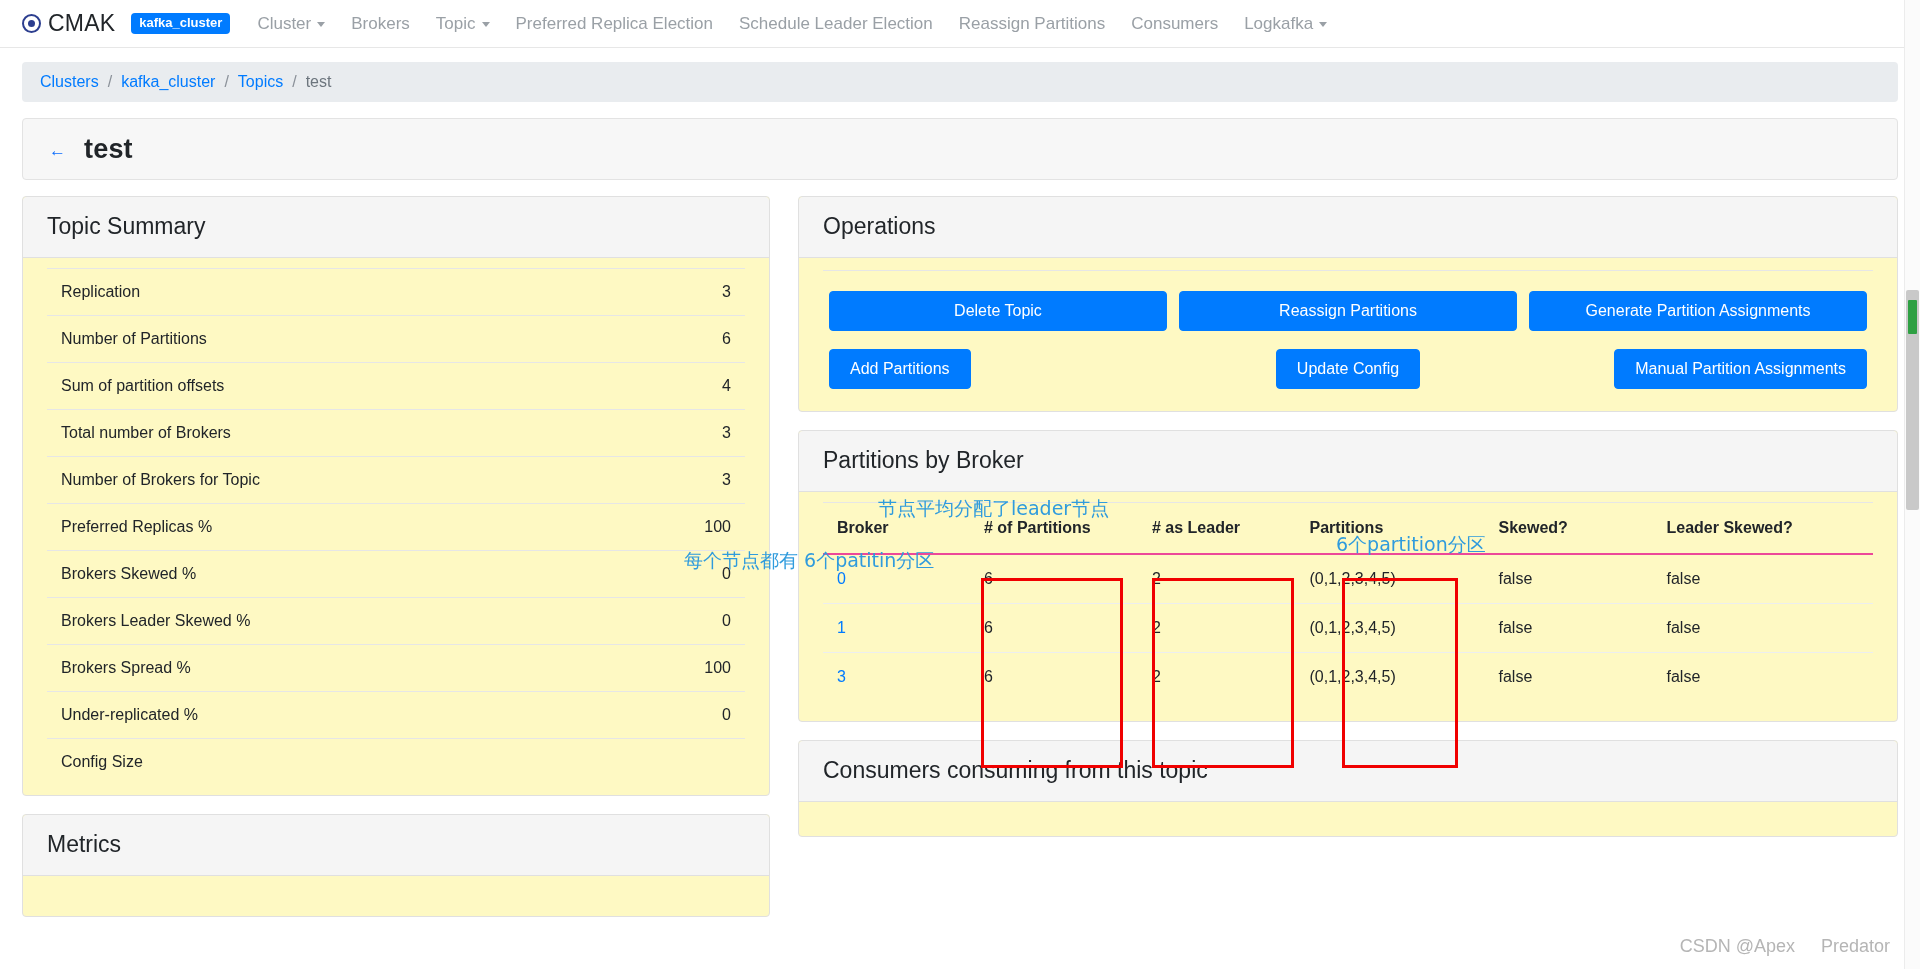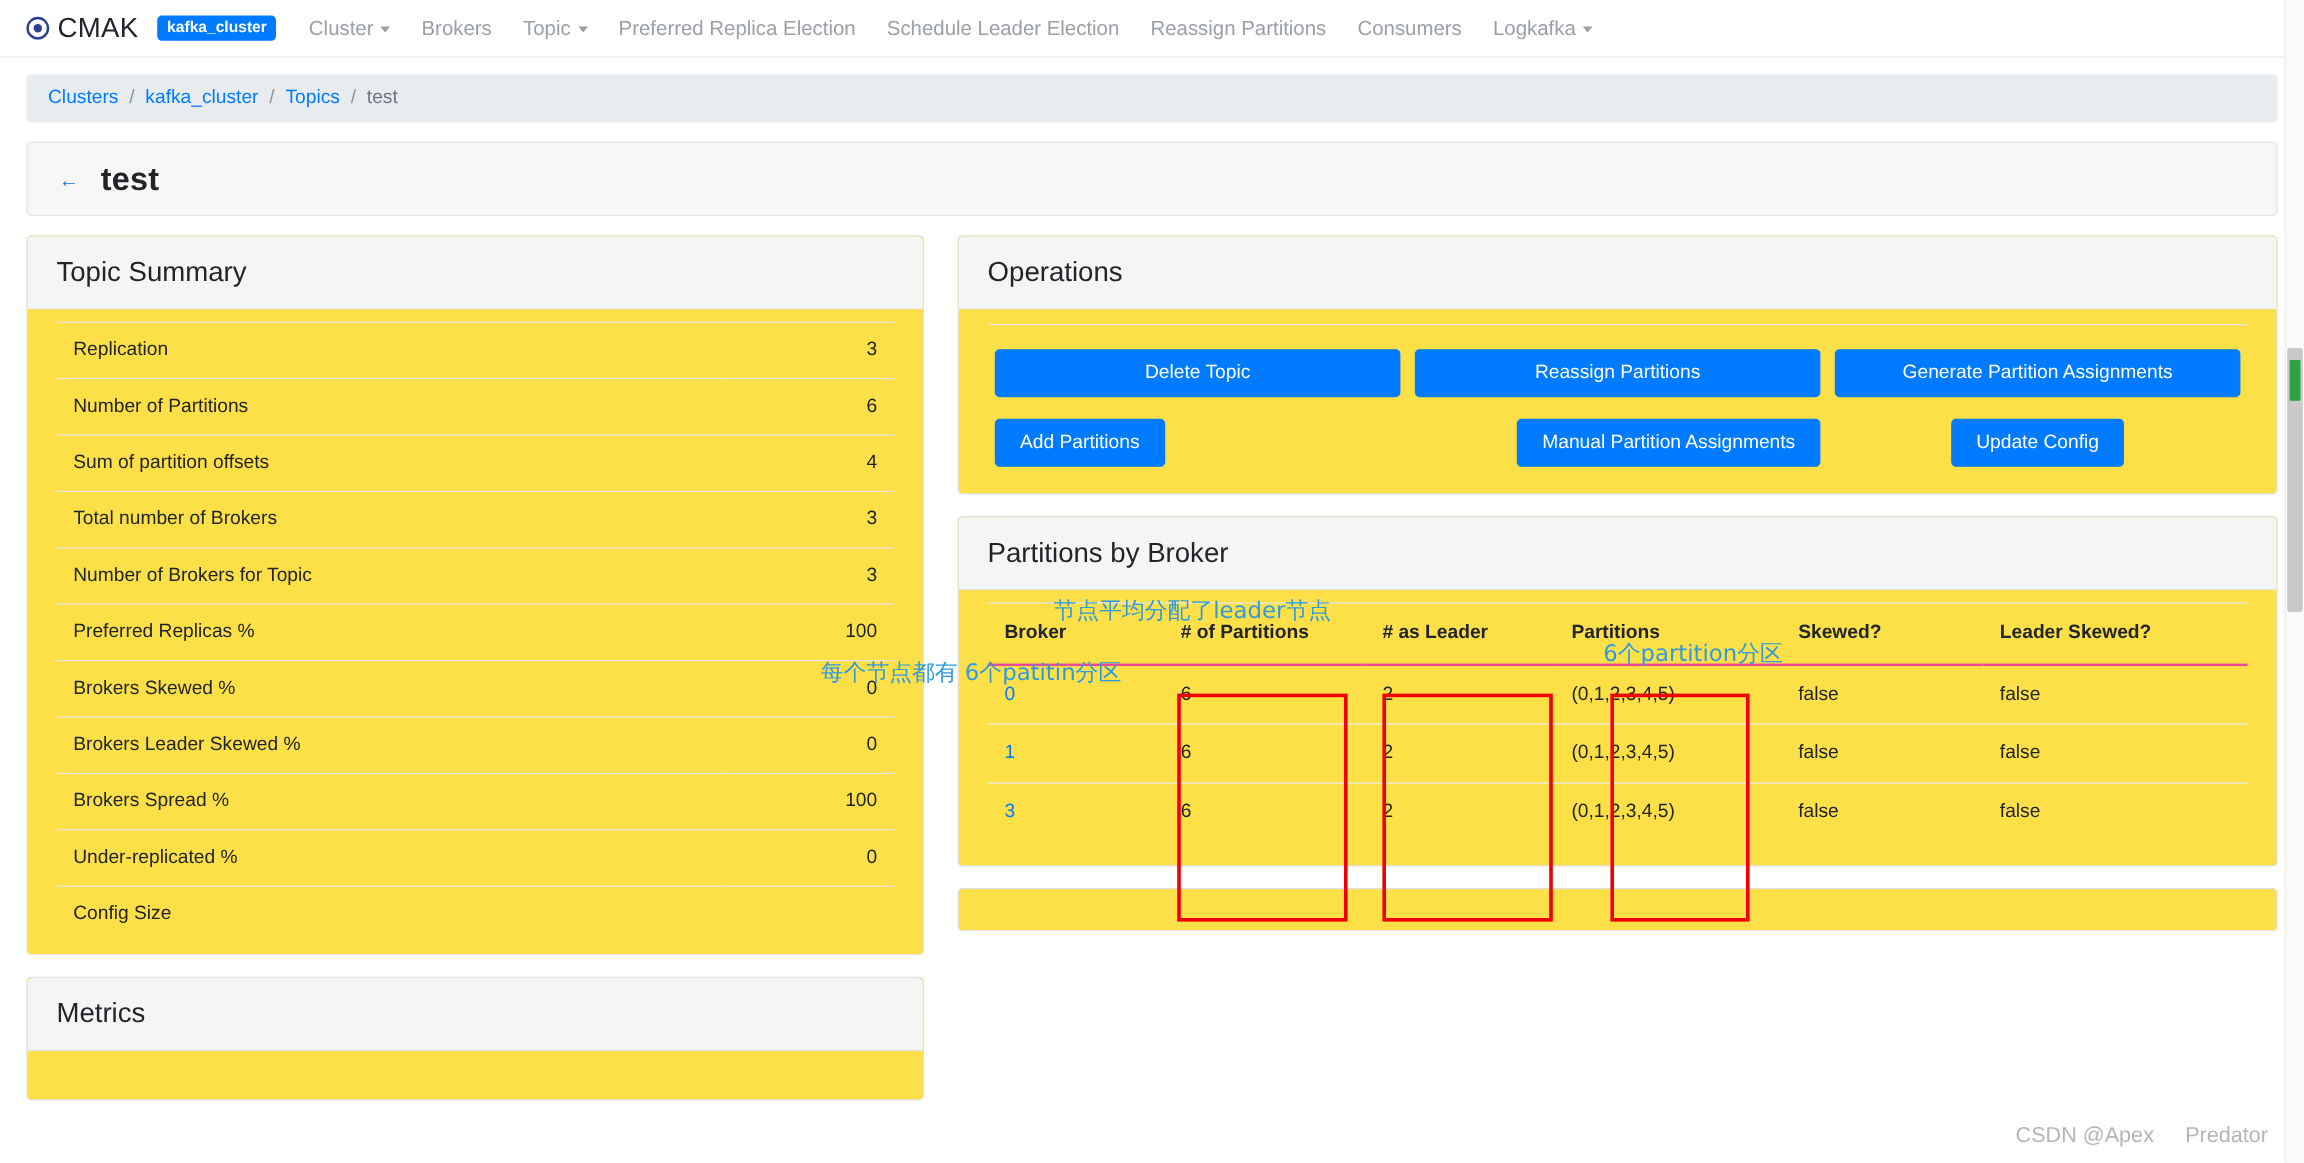--- a/index.html
+++ b/index.html
@@ -123,21 +123,21 @@
   .main {
     display: flex;
     gap: 28px;
     padding: 16px 22px 0 22px;
     align-items: flex-start;
   }
   .col-left { width: 748px; flex: 0 0 748px; }
   .col-right { flex: 1 1 auto; min-width: 0; }
 
   .panel {
-    background: #fde047;
+    background: #fef9c3;
     border: 1px solid #e0e0e0;
     border-radius: 4px;
     margin-bottom: 18px;
   }
   .panel-head {
     background: #f5f5f5;
     border-bottom: 1px solid #e0e0e0;
     padding: 16px 24px 17px;
     border-radius: 4px 4px 0 0;
   }
@@ -414,25 +414,25 @@
             <button class="btn">Reassign Partitions</button>
           </div>
           <div class="ops-cell">
             <button class="btn">Generate Partition Assignments</button>
           </div>
         </div>
         <div class="ops-row r2">
           <div class="ops-cell" style="padding:0 6px;">
             <button class="btn">Add Partitions</button>
           </div>
+          <div class="ops-cell center" style="padding:0 6px;">
+            <button class="btn">Update Config</button>
+          </div>
           <div class="ops-cell end" style="padding:0 6px;">
             <button class="btn">Manual Partition Assignments</button>
-          </div>
-          <div class="ops-cell center" style="padding:0 6px;">
-            <button class="btn">Update Config</button>
           </div>
         </div>
       </div>
     </div>
 
     <div class="panel" style="position:relative;">
       <div class="panel-head pb-head">
         <h2>Partitions by Broker</h2>
       </div>
       <div class="pb-body">
@@ -471,20 +471,23 @@
               <td>(0,1,2,3,4,5)</td>
               <td>false</td>
               <td>false</td>
             </tr>
           </tbody>
         </table>
       </div>
     </div>
 
     <div class="panel">
+      <div class="panel-head">
+        <h2>Consumers consuming from this topic</h2>
+      </div>
       <div class="panel-body" style="height:34px;"></div>
     </div>
 
   </div>
 </div>
 
 <div class="anno" style="left:854px; top:496px;margin-left:24px;">节点平均分配了leader节点</div>
 <div class="anno" style="left:1336px; top:532px;">6个partition分区</div>
 <div class="anno" style="left:684px; top:548px;">每个节点都有 6个patitin分区</div>
 

